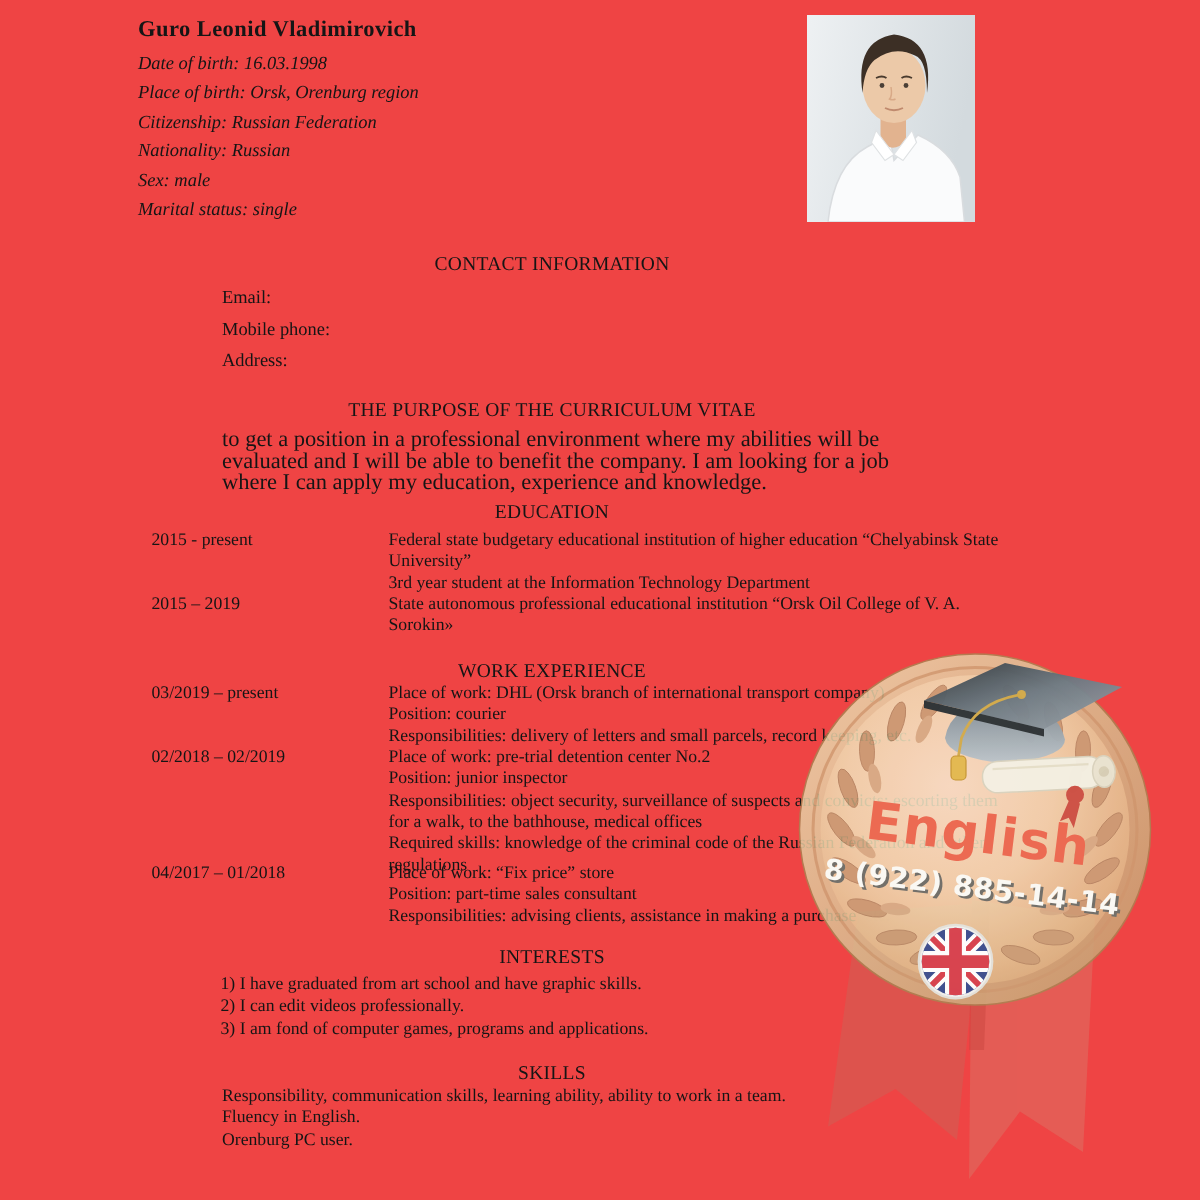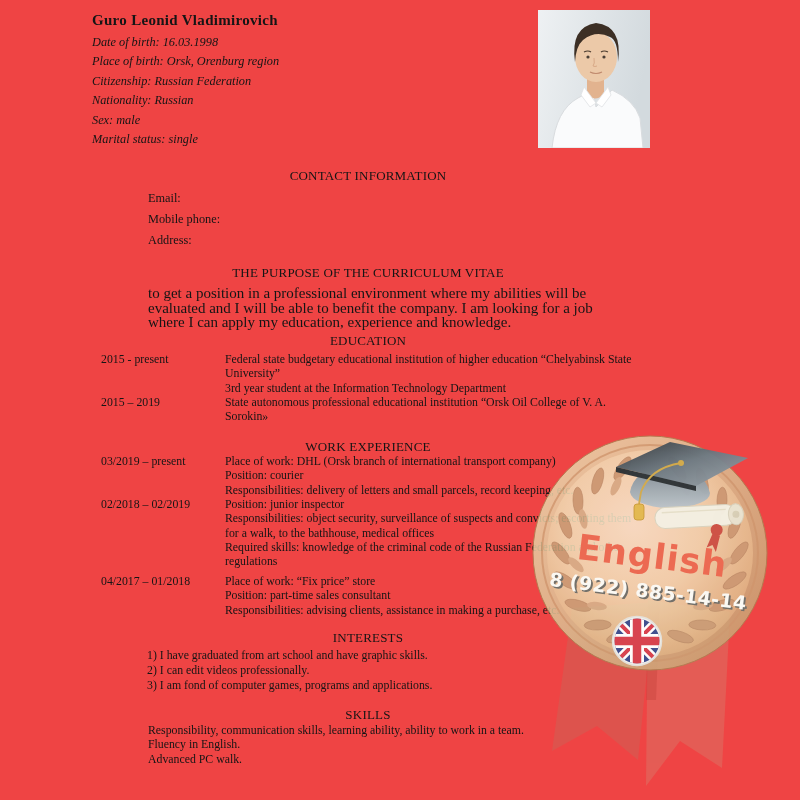--- a/index.html
+++ b/index.html
@@ -7,21 +7,21 @@
         font-family:"Liberation Serif",serif;color:#151515;}
   .abs{position:absolute;}
   .name{left:92px;top:12px;font-size:15px;font-weight:bold;letter-spacing:.3px;}
   .details{left:92px;top:33px;font-size:12.3px;line-height:19.4px;font-style:italic;}
   .sec-title{left:0;width:736px;text-align:center;font-weight:normal;font-size:13px;letter-spacing:.2px;}
   .contact-list{left:148px;top:188px;font-size:12.3px;line-height:21px;}
   .purpose-text{left:148px;top:286px;width:470px;font-size:15px;line-height:14.6px;}
   .edu-block{left:101px;top:352px;}
   .row{display:flex;}
   .period{width:124px;flex:none;font-size:11.8px;line-height:14.35px;}
-  .content{width:414px;font-size:11.8px;line-height:14.35px;}
+  .content{width:414px;font-size:11.8px;line-height:14.35px;margin-left:34px;}
   .work-row{position:absolute;left:101px;}
   .interests-list{left:147px;top:648px;font-size:11.8px;line-height:14.9px;}
   .skills-list{left:148px;top:723px;font-size:11.8px;line-height:14.4px;}
   .badge{left:500px;top:400px;width:300px;height:400px;}
   .photo{left:538px;top:10px;width:112px;height:138px;}
   .eng-text{font-family:"DejaVu Sans",sans-serif;font-weight:bold;font-size:35px;letter-spacing:1px;}
   .phone-text{font-family:"DejaVu Sans",sans-serif;font-weight:bold;font-size:19px;letter-spacing:.4px;}
 </style>
 </head>
 <body>
@@ -92,20 +92,21 @@
     <div class="period">03/2019 – present</div>
     <div class="content">
       <div>Place of work: DHL (Orsk branch of international transport company)</div>
       <div>Position: courier</div>
       <div>Responsibilities: delivery of letters and small parcels, record keeping, etc.</div>
     </div>
   </div>
   <div class="work-row row" style="top:497px">
     <div class="period">02/2018 – 02/2019</div>
     <div class="content">
+      <div>Place of work: pre-trial detention center No.2</div>
       <div>Position: junior inspector</div>
       <div>Responsibilities: object security, surveillance of suspects and convicts; escorting them for a walk, to the bathhouse, medical offices</div>
       <div>Required skills: knowledge of the criminal code of the Russian Federation and other regulations</div>
     </div>
   </div>
   <div class="work-row row" style="top:574px">
     <div class="period">04/2017 – 01/2018</div>
     <div class="content">
       <div>Place of work: “Fix price” store</div>
       <div>Position: part-time sales consultant</div>
@@ -117,21 +118,21 @@
   <div class="abs interests-list">
     <div>1) I have graduated from art school and have graphic skills.</div>
     <div>2) I can edit videos professionally.</div>
     <div>3) I am fond of computer games, programs and applications.</div>
   </div>
 
   <div class="abs sec-title" style="top:707px">SKILLS</div>
   <div class="abs skills-list">
     <div>Responsibility, communication skills, learning ability, ability to work in a team.</div>
     <div>Fluency in English.</div>
-    <div>Advanced PC walk.</div>
+    <div>Orenburg PC user.</div>
   </div>
 
   <svg class="abs badge" viewBox="500 400 300 400" aria-hidden="true">
     <defs>
       <radialGradient id="face" cx="42%" cy="36%" r="75%">
         <stop offset="0" stop-color="#f9f0d4"></stop>
         <stop offset="0.45" stop-color="#f2e2b9"></stop>
         <stop offset="0.8" stop-color="#e2c492"></stop>
         <stop offset="1" stop-color="#d3ae7b"></stop>
       </radialGradient>

